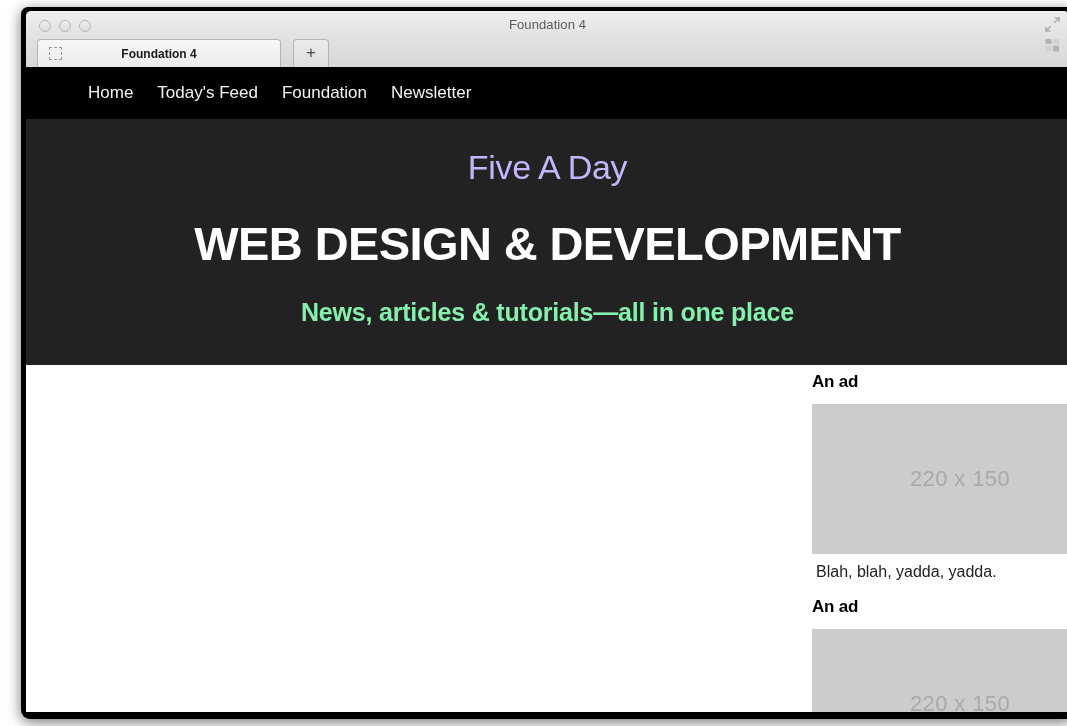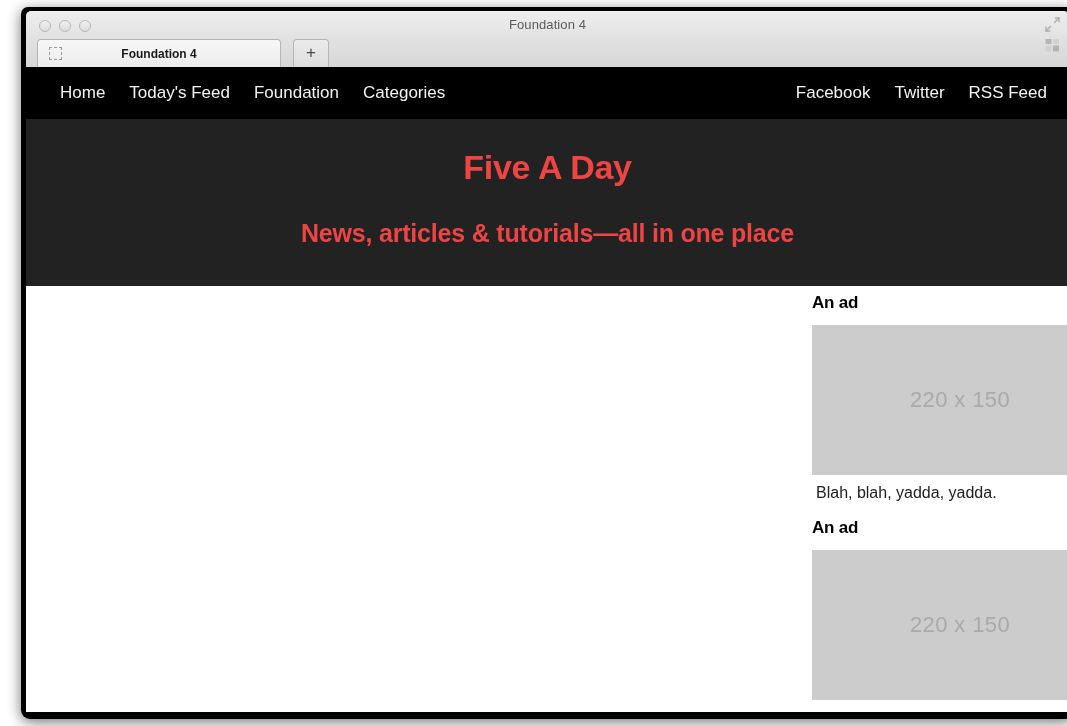--- a/index.html
+++ b/index.html
@@ -173,48 +173,48 @@
     display: flex;
     align-items: center;
   }
   .nav-link {
     color: #f2f2f2;
     font-size: 17px;
     padding: 0 12px;
     white-space: nowrap;
     cursor: pointer;
   }
-  .nav-group.left .nav-link:first-child { padding-left: 0; }
+  .nav-group.left .nav-link:first-child { padding-left: 0; margin-left: 28px; }
   .nav-group.right .nav-link:last-child { padding-right: 0; }
 
   
   .hero {
     background: #222222;
     padding: 28px 20px 38px 20px;
     text-align: center;
     box-sizing: border-box;
   }
   .hero-kicker {
-    color: #ef4444;
+    color: #c4b5fd;
     font-size: 34px;
-    font-weight: bold;
+    font-weight: normal;
     line-height: 1.2;
     margin: 0 0 30px 0;
     letter-spacing: -0.3px;
   }
   .hero-title {
     color: #ffffff;
     font-size: 47px;
     font-weight: bold;
     line-height: 1.1;
     margin: 0 0 28px 0;
     letter-spacing: -0.6px;
   }
   .hero-sub {
-    color: #ef4444;
+    color: #86efac;
     font-size: 25px;
     font-weight: bold;
     line-height: 1.2;
     margin: 0;
     letter-spacing: -0.2px;
   }
 
   
   .page-body {
     display: flex;
@@ -305,31 +305,27 @@
       <div class="newtab">+</div>
     </div>
 
     <div class="viewport">
 
       <div class="site-nav">
         <div class="nav-group left">
           <a class="nav-link">Home</a>
           <a class="nav-link">Today's Feed</a>
           <a class="nav-link">Foundation</a>
-          <a class="nav-link">Categories</a>
-        </div>
-        <div class="nav-group right">
-          <a class="nav-link">Facebook</a>
-          <a class="nav-link">Twitter</a>
-          <a class="nav-link">RSS Feed</a>
+          <a class="nav-link">Newsletter</a>
         </div>
       </div>
 
       <div class="hero">
         <div class="hero-kicker">Five A Day</div>
+        <h1 class="hero-title">WEB DESIGN &amp; DEVELOPMENT</h1>
         <div class="hero-sub">News, articles &amp; tutorials—all in one place</div>
       </div>
 
       <div class="page-body">
 
         <div class="main-col"></div>
 
         <div class="side-col">
 
           <div class="ad-block">

